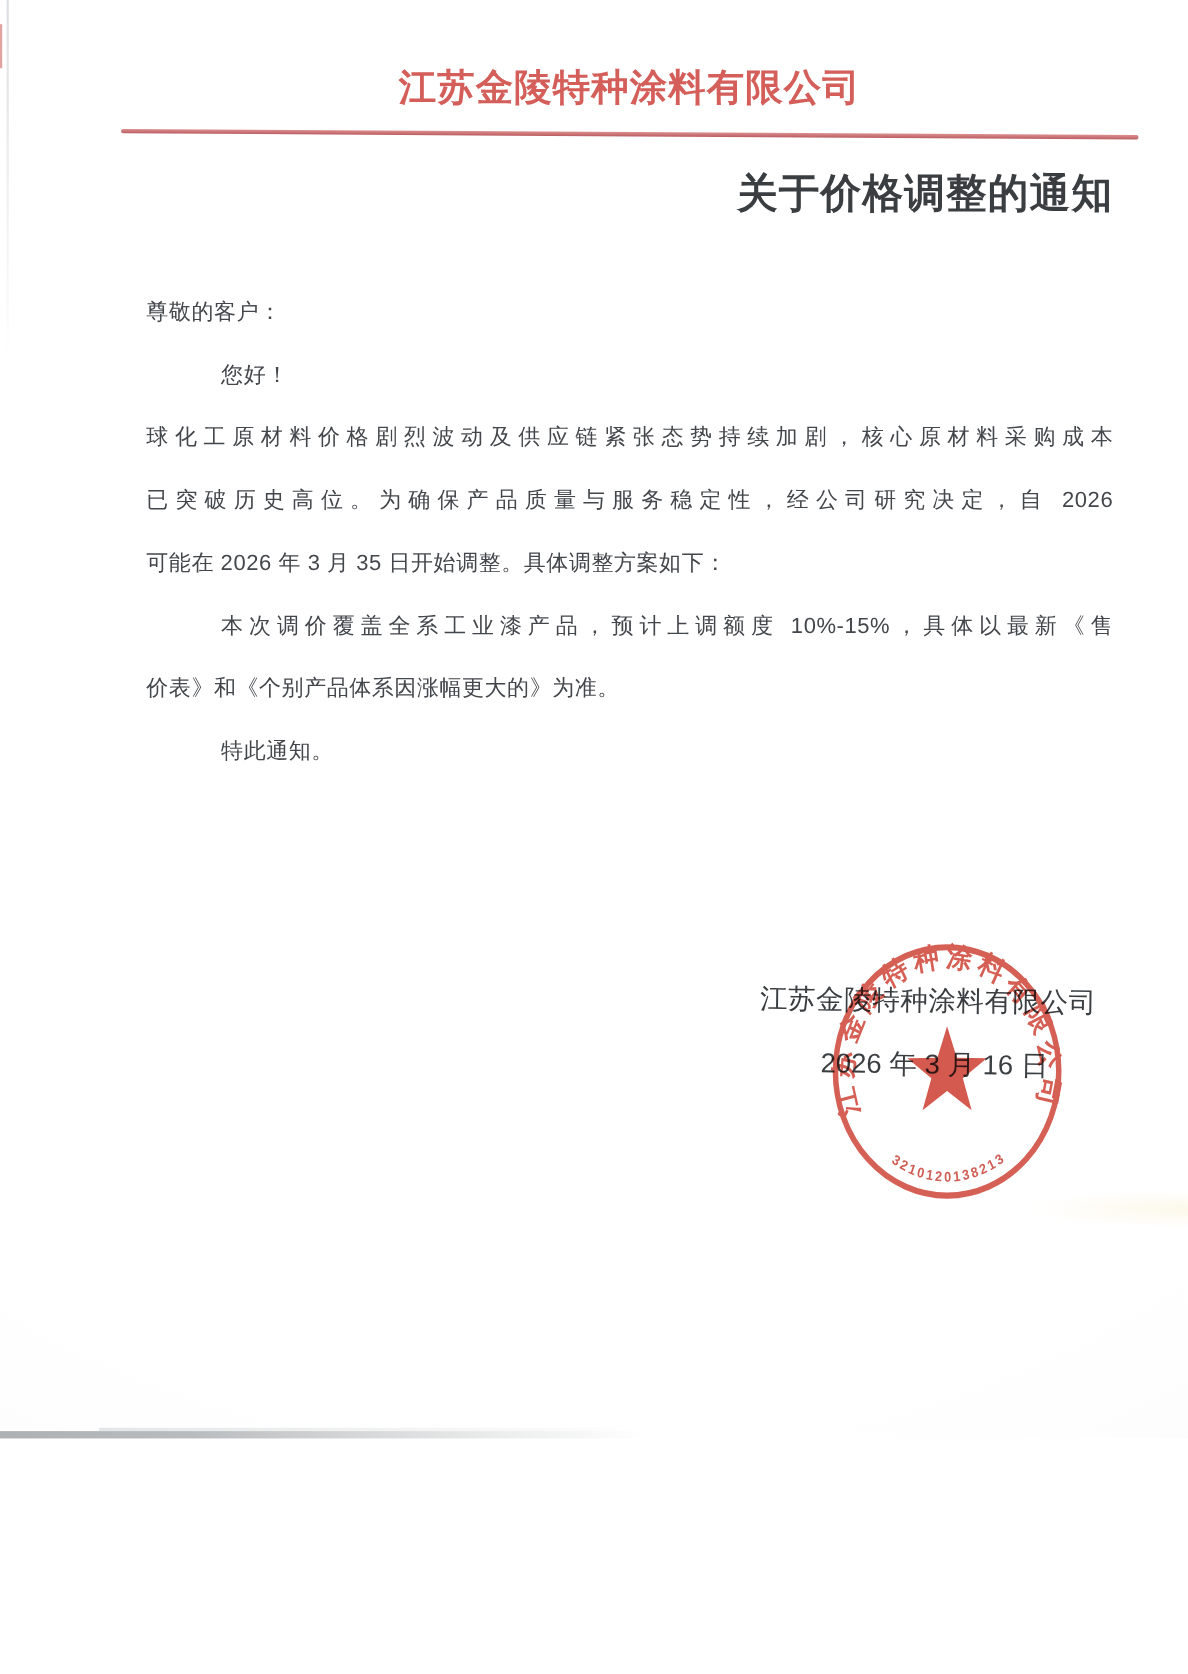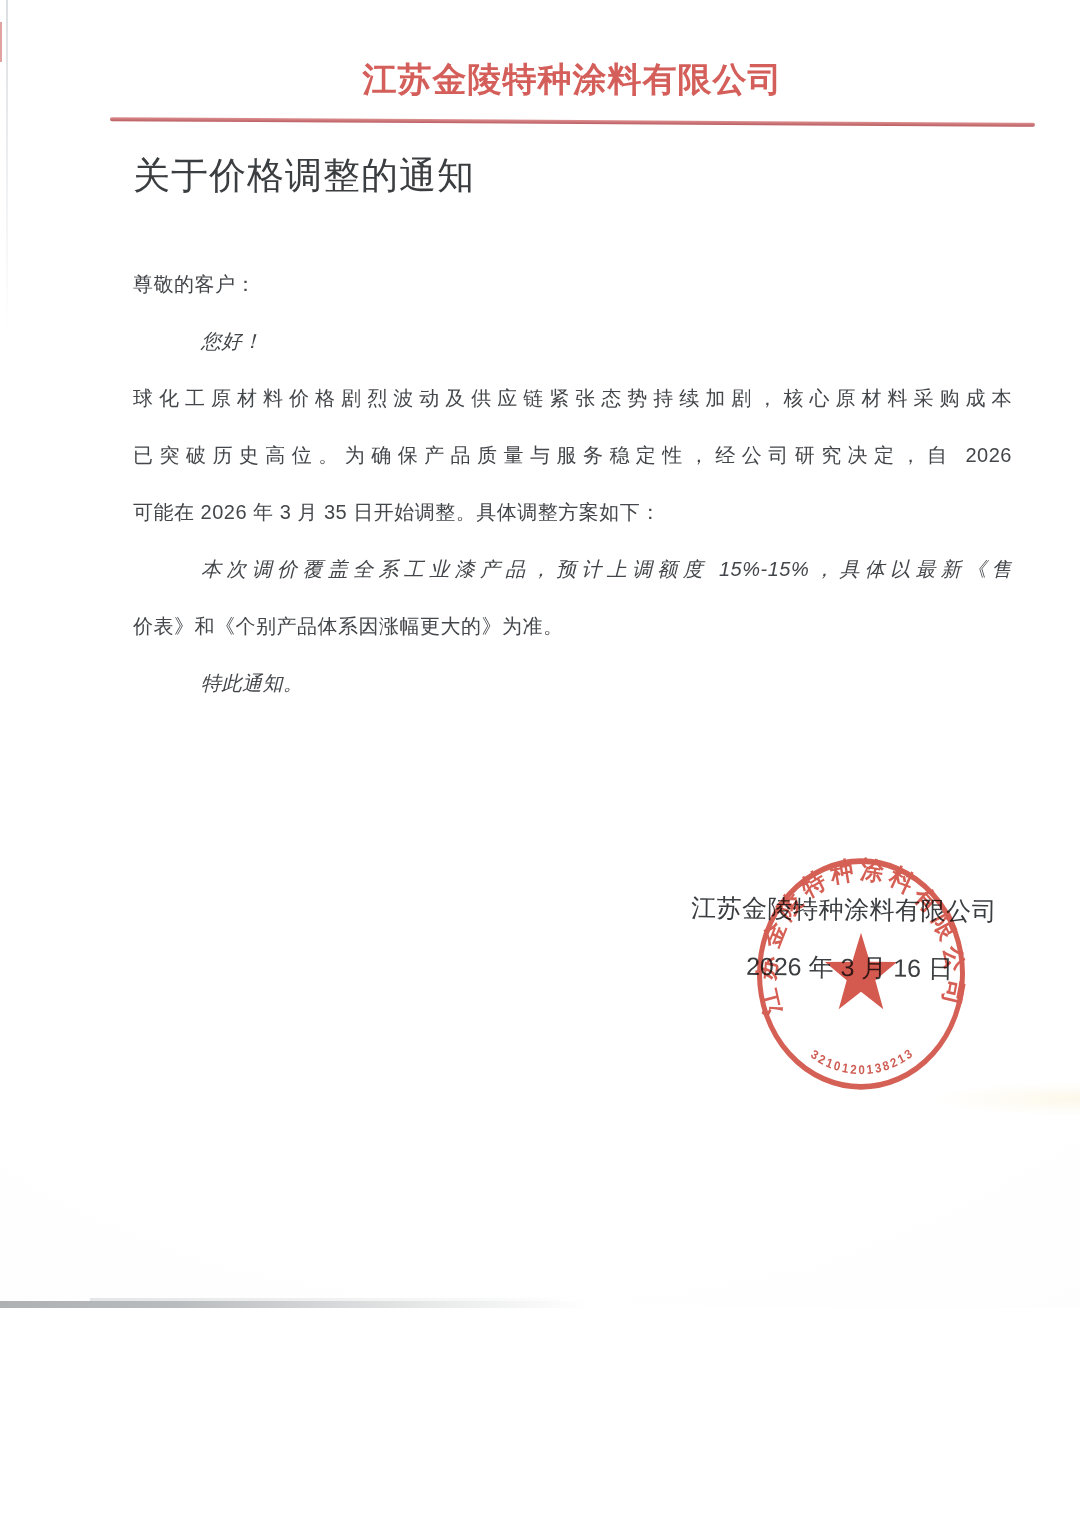--- a/index.html
+++ b/index.html
@@ -26,39 +26,39 @@
     position: absolute;
     top: 120px; left: 110px;
     width: 925px; height: 4px;
     border-radius: 2px;
     background: linear-gradient(to bottom, #dc8f8f, #bb5d62);
     transform: rotate(0.35deg);
   }
   .doc-title {
     position: absolute;
     top: 151px; left: 133px; right: 68px;
-    text-align: left;
+    text-align: right;
     font-size: 37px;
-    font-weight: normal;
+    font-weight: bold;
     color: #3b3e41;
     letter-spacing: 1px;
   }
 
   
   .letter-body {
     position: absolute;
     top: 256px; left: 133px;
     width: 879px;
     font-size: 20px;
     line-height: 57px;
     color: #43464a;
     letter-spacing: 0.5px;
   }
   .body-line { white-space: nowrap; }
-  .body-line.indent { text-indent: 68px; font-style: italic; }
+  .body-line.indent { text-indent: 68px; }
   .body-line.fill {
     white-space: normal;
     text-align: justify;
     text-align-last: justify;
   }
 
   
   .sig-company {
     position: absolute;
     top: 893px; right: 83px;
@@ -145,21 +145,21 @@
 
   <div class="doc-title">关于价格调整的通知</div>
 
   <div class="letter-body">
 
   <div class="body-line">尊敬的客户：</div>
       <div class="body-line indent">您好！</div>
       <div class="body-line fill">球化工原材料价格剧烈波动及供应链紧张态势持续加剧，核心原材料采购成本</div>
       <div class="body-line fill">已突破历史高位。为确保产品质量与服务稳定性，经公司研究决定，自 2026</div>
       <div class="body-line">可能在 2026 年 3 月 35 日开始调整。具体调整方案如下：</div>
-      <div class="body-line indent fill">本次调价覆盖全系工业漆产品，预计上调额度 15%-15%，具体以最新《售</div>
+      <div class="body-line indent fill">本次调价覆盖全系工业漆产品，预计上调额度 10%-15%，具体以最新《售</div>
       <div class="body-line">价表》和《个别产品体系因涨幅更大的》为准。</div>
       <div class="body-line indent">特此通知。</div>
     </div>
 
   <div class="sig-company">江苏金陵特种涂料有限公司</div>
 
   <div class="sig-date">2026 年 3 月 16 日</div>
 
   <svg class="seal" viewBox="0 0 214 214" preserveAspectRatio="none">
     <defs>

